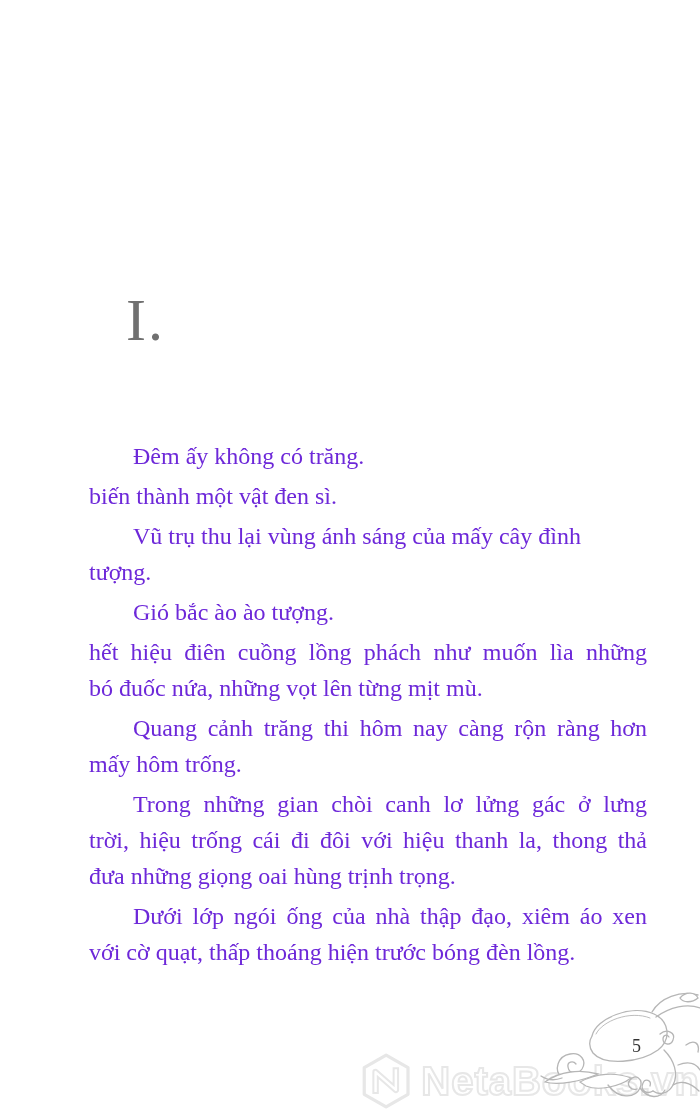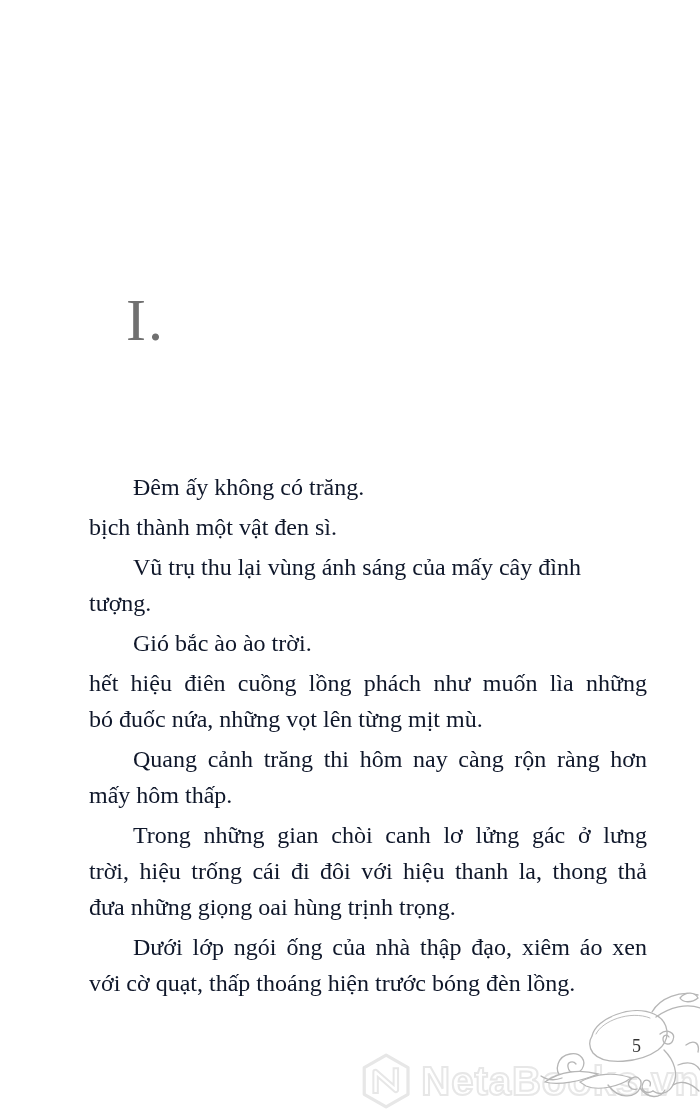--- a/index.html
+++ b/index.html
@@ -8,21 +8,21 @@
     overflow:hidden; font-family:"Liberation Serif", serif;
   }
   .chapter {
     position:absolute; left:126px; top:290px;
     font-size:60px; line-height:1; color:#707070;
     font-family:"Liberation Serif", serif;
     letter-spacing:2px;
   }
   .body-text {
     position:absolute; left:89px; top:438px; width:558px;
-    font-size:24px; line-height:36px; color:#0f172a;margin-top:31px;
+    font-size:24px; line-height:36px; color:#6d28d9;
   }
   .para { margin:0 0 4px 0; }
   .ln { white-space:normal; }
   .ln.first { text-indent:44px; }
   .ln.just { text-align:justify; text-align-last:justify; }
   .pagenum {
     position:absolute; left:632px; top:1036px;
     font-size:18px; color:#333333; font-family:"Liberation Serif", serif;
   }
   .watermark {
@@ -42,35 +42,35 @@
 
 <div class="page">
 
   <div class="chapter">I.</div>
 
   <div class="body-text">
     <div class="para">
       <div class="ln first">Đêm ấy không có trăng.</div>
     </div>
     <div class="para">
-      <div class="ln">bịch thành một vật đen sì.</div>
+      <div class="ln">biến thành một vật đen sì.</div>
     </div>
     <div class="para">
       <div class="ln first">Vũ trụ thu lại vùng ánh sáng của mấy cây đình tượng.</div>
     </div>
     <div class="para">
-      <div class="ln first">Gió bắc ào ào trời.</div>
+      <div class="ln first">Gió bắc ào ào tượng.</div>
     </div>
     <div class="para">
       <div class="ln just">hết hiệu điên cuồng lồng phách như muốn lìa những</div>
       <div class="ln">bó đuốc nứa, những vọt lên từng mịt mù.</div>
     </div>
     <div class="para">
       <div class="ln first just">Quang cảnh trăng thi hôm nay càng rộn ràng hơn</div>
-      <div class="ln">mấy hôm thấp.</div>
+      <div class="ln">mấy hôm trống.</div>
     </div>
     <div class="para">
       <div class="ln first just">Trong những gian chòi canh lơ lửng gác ở lưng</div>
       <div class="ln just">trời, hiệu trống cái đi đôi với hiệu thanh la, thong thả</div>
       <div class="ln">đưa những giọng oai hùng trịnh trọng.</div>
     </div>
     <div class="para">
       <div class="ln first just">Dưới lớp ngói ống của nhà thập đạo, xiêm áo xen</div>
       <div class="ln">với cờ quạt, thấp thoáng hiện trước bóng đèn lồng.</div>
     </div>

